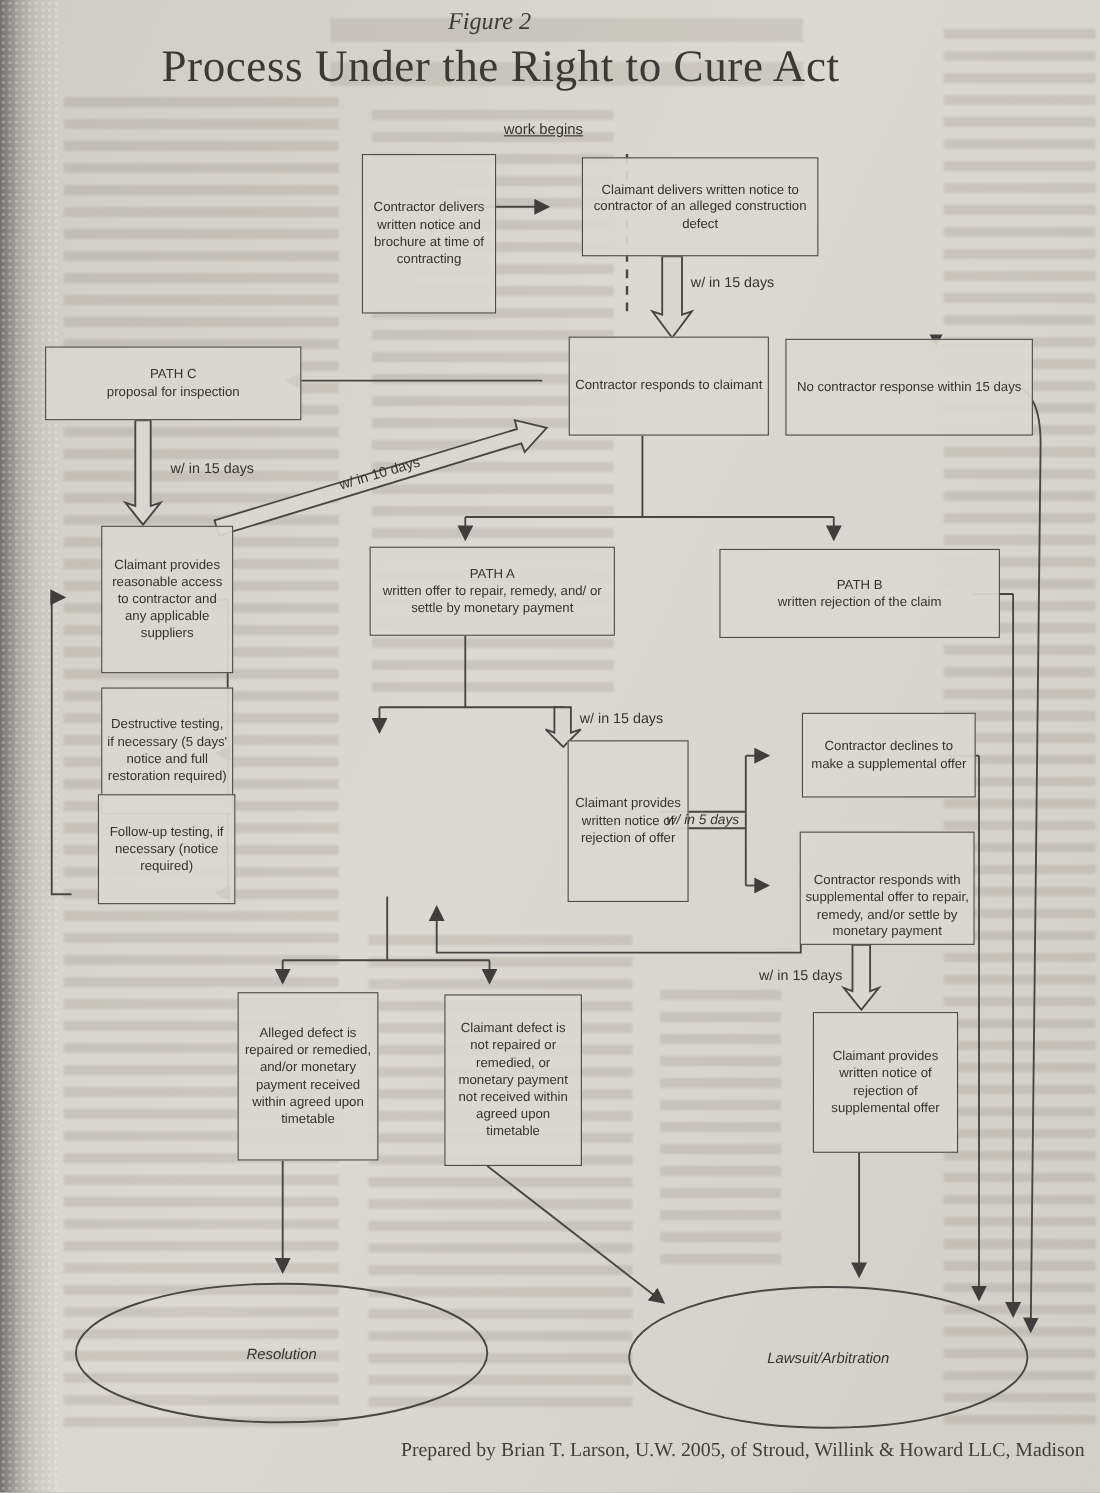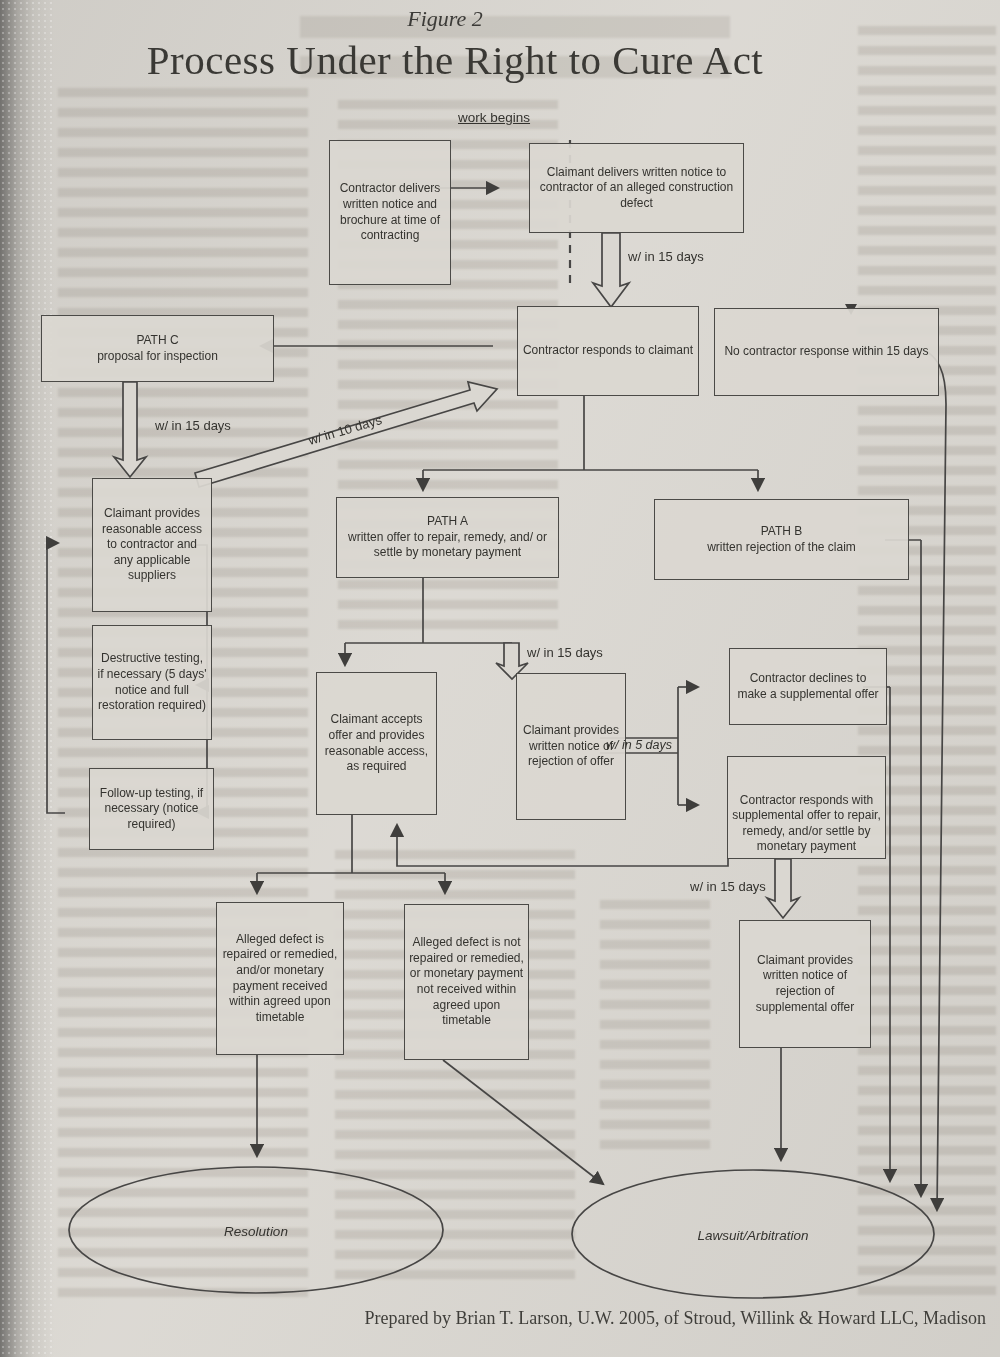--- a/index.html
+++ b/index.html
@@ -150,37 +150,34 @@
   </div>
 
   <div class="node" style="left:68px;top:478px;width:120px;height:134px;">
     <span>Claimant provides reasonable access to contractor and any applicable suppliers</span>
   </div>
 
   <div class="node" style="left:68px;top:625px;width:120px;height:115px;">
     <span>Destructive testing, if necessary (5 days' notice and full restoration required)</span>
   </div>
 
-  <div class="node" style="left:65px;top:768px;width:125px;height:82px;">
+  <div class="node" style="left:65px;top:722px;width:125px;height:100px;">
     <span>Follow-up testing, if necessary (notice required)</span>
   </div>
 
   <div class="node" style="left:312px;top:497px;width:223px;height:81px;">
     <span class="ttl">PATH A</span>
     <span class="sub">written offer to repair, remedy, and/ or settle by monetary payment</span>
   </div>
 
   <div class="node" style="left:630px;top:499px;width:255px;height:81px;">
     <span class="ttl">PATH B</span>
     <span class="sub">written rejection of the claim</span>
   </div>
 
-  <div class="node" style="left:292px;top:672px;width:121px;height:143px;">
-    <span>Claimant accepts offer and provides reasonable access, as required</span>
-  </div>
 
   <div class="node" style="left:492px;top:673px;width:110px;height:147px;">
     <span>Claimant provides written notice of rejection of offer</span>
   </div>
 
   <div class="node" style="left:705px;top:648px;width:158px;height:77px;">
     <span>Contractor declines to make a supplemental offer</span>
   </div>
 
   <div class="node" style="left:703px;top:756px;width:159px;height:103px;justify-content:flex-end;">
@@ -189,21 +186,21 @@
 
   <div class="node" style="left:715px;top:920px;width:132px;height:128px;">
     <span>Claimant provides written notice of rejection of supplemental offer</span>
   </div>
 
   <div class="node" style="left:192px;top:902px;width:128px;height:153px;">
     <span>Alleged defect is repaired or remedied, and/or monetary payment received within agreed upon timetable</span>
   </div>
 
   <div class="node" style="left:380px;top:904px;width:125px;height:156px;">
-    <span>Alleged defect is not repaired or remedied, or monetary payment not received within agreed upon timetable</span>
+    <span>Claimant defect is not repaired or remedied, or monetary payment not received within agreed upon timetable</span>
   </div>
 
   <div class="ellipse-label" style="left:256px;top:1231px;">Resolution</div>
   <div class="ellipse-label" style="left:753px;top:1235px;">Lawsuit/Arbitration</div>
 
   <div class="elabel" style="left:628px;top:249px;">w/ in 15 days</div>
   <div class="elabel" style="left:155px;top:418px;">w/ in 15 days</div>
   <div class="elabel" style="left:345px;top:430px;transform:translate(-50%,-50%) rotate(-16.5deg);">w/ in 10 days</div>
   <div class="elabel" style="left:527px;top:645px;">w/ in 15 days</div>
   <div class="elabel" style="left:639px;top:745px;transform:translate(-50%,-50%);font-size:12.5px;font-style:italic;">w/ in 5 days</div>

